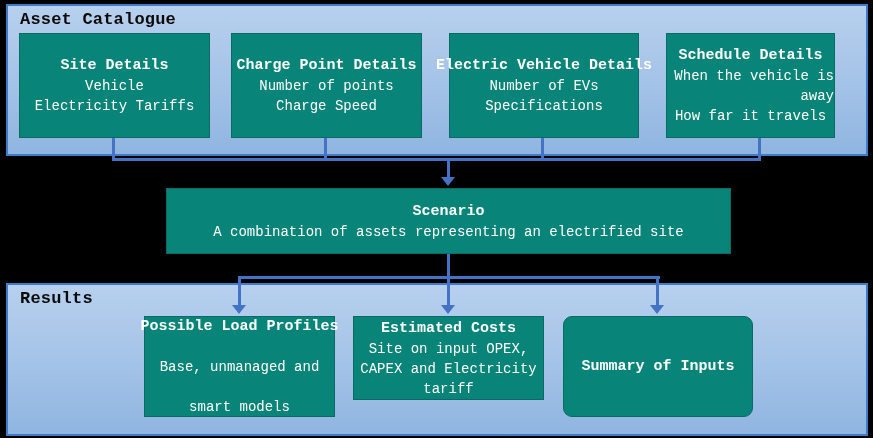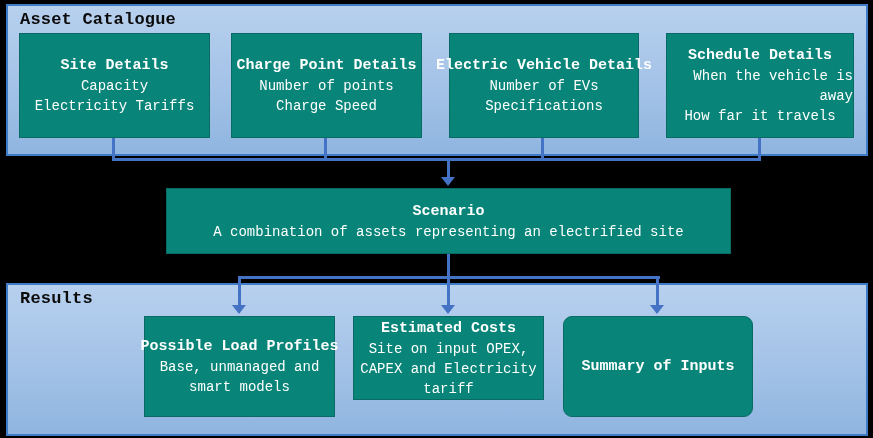--- a/index.html
+++ b/index.html
@@ -35,23 +35,23 @@
     position:absolute;box-sizing:border-box;z-index:3;
     background:var(--teal);border:1px solid var(--teal-border);
     color:var(--text-light);display:flex;flex-direction:column;
     justify-content:center;align-items:center;text-align:right;
     line-height:20px;font-size:14px;
   }
   .tealbox .bt{font-weight:bold;font-size:15px;line-height:21px;white-space:nowrap;}
   .box-site{left:19px;top:33px;width:191px;height:105px;}
   .box-cp{left:231px;top:33px;width:191px;height:105px;}
   .box-ev{left:449px;top:33px;width:190px;height:105px;}
-  .box-sched{left:666px;top:33px;width:188px;height:105px;}
+  .box-sched{left:666px;top:33px;width:169px;height:105px;}
   .box-scenario{left:166px;top:188px;width:565px;height:66px;}
-  .box-load{left:144px;top:316px;width:191px;height:101px;}
+  .box-load{left:144px;top:316px;width:191px;height:101px;gap:20px;}
   .box-costs{left:353px;top:316px;width:191px;height:84px;}
   .box-summary{left:563px;top:316px;width:190px;height:101px;border-radius:9px;}
   .cline{position:absolute;background:var(--connector);z-index:2;}
   .v1{left:112px;top:138px;width:3px;height:23px;}
   .v2{left:324px;top:138px;width:3px;height:23px;}
   .v3{left:541px;top:138px;width:3px;height:23px;}
   .v4{left:758px;top:138px;width:3px;height:23px;}
   .h1{left:112px;top:158px;width:649px;height:3px;}
   .stem1{left:447px;top:158px;width:3px;height:21px;}
   .stem2{left:447px;top:254px;width:3px;height:25px;}
@@ -73,21 +73,21 @@
 <body>
 
 <div class="stage">
 
   <section class="panel panel-assets">
     <h2 class="panel-title">Asset Catalogue</h2>
   </section>
 
   <div class="tealbox box-site">
     <div class="bt">Site Details</div>
-    <div class="bl">Capacity</div>
+    <div class="bl">Vehicle</div>
     <div class="bl">Electricity Tariffs</div>
   </div>
 
   <div class="tealbox box-cp">
     <div class="bt">Charge Point Details</div>
     <div class="bl">Number of points</div>
     <div class="bl">Charge Speed</div>
   </div>
 
   <div class="tealbox box-ev">

